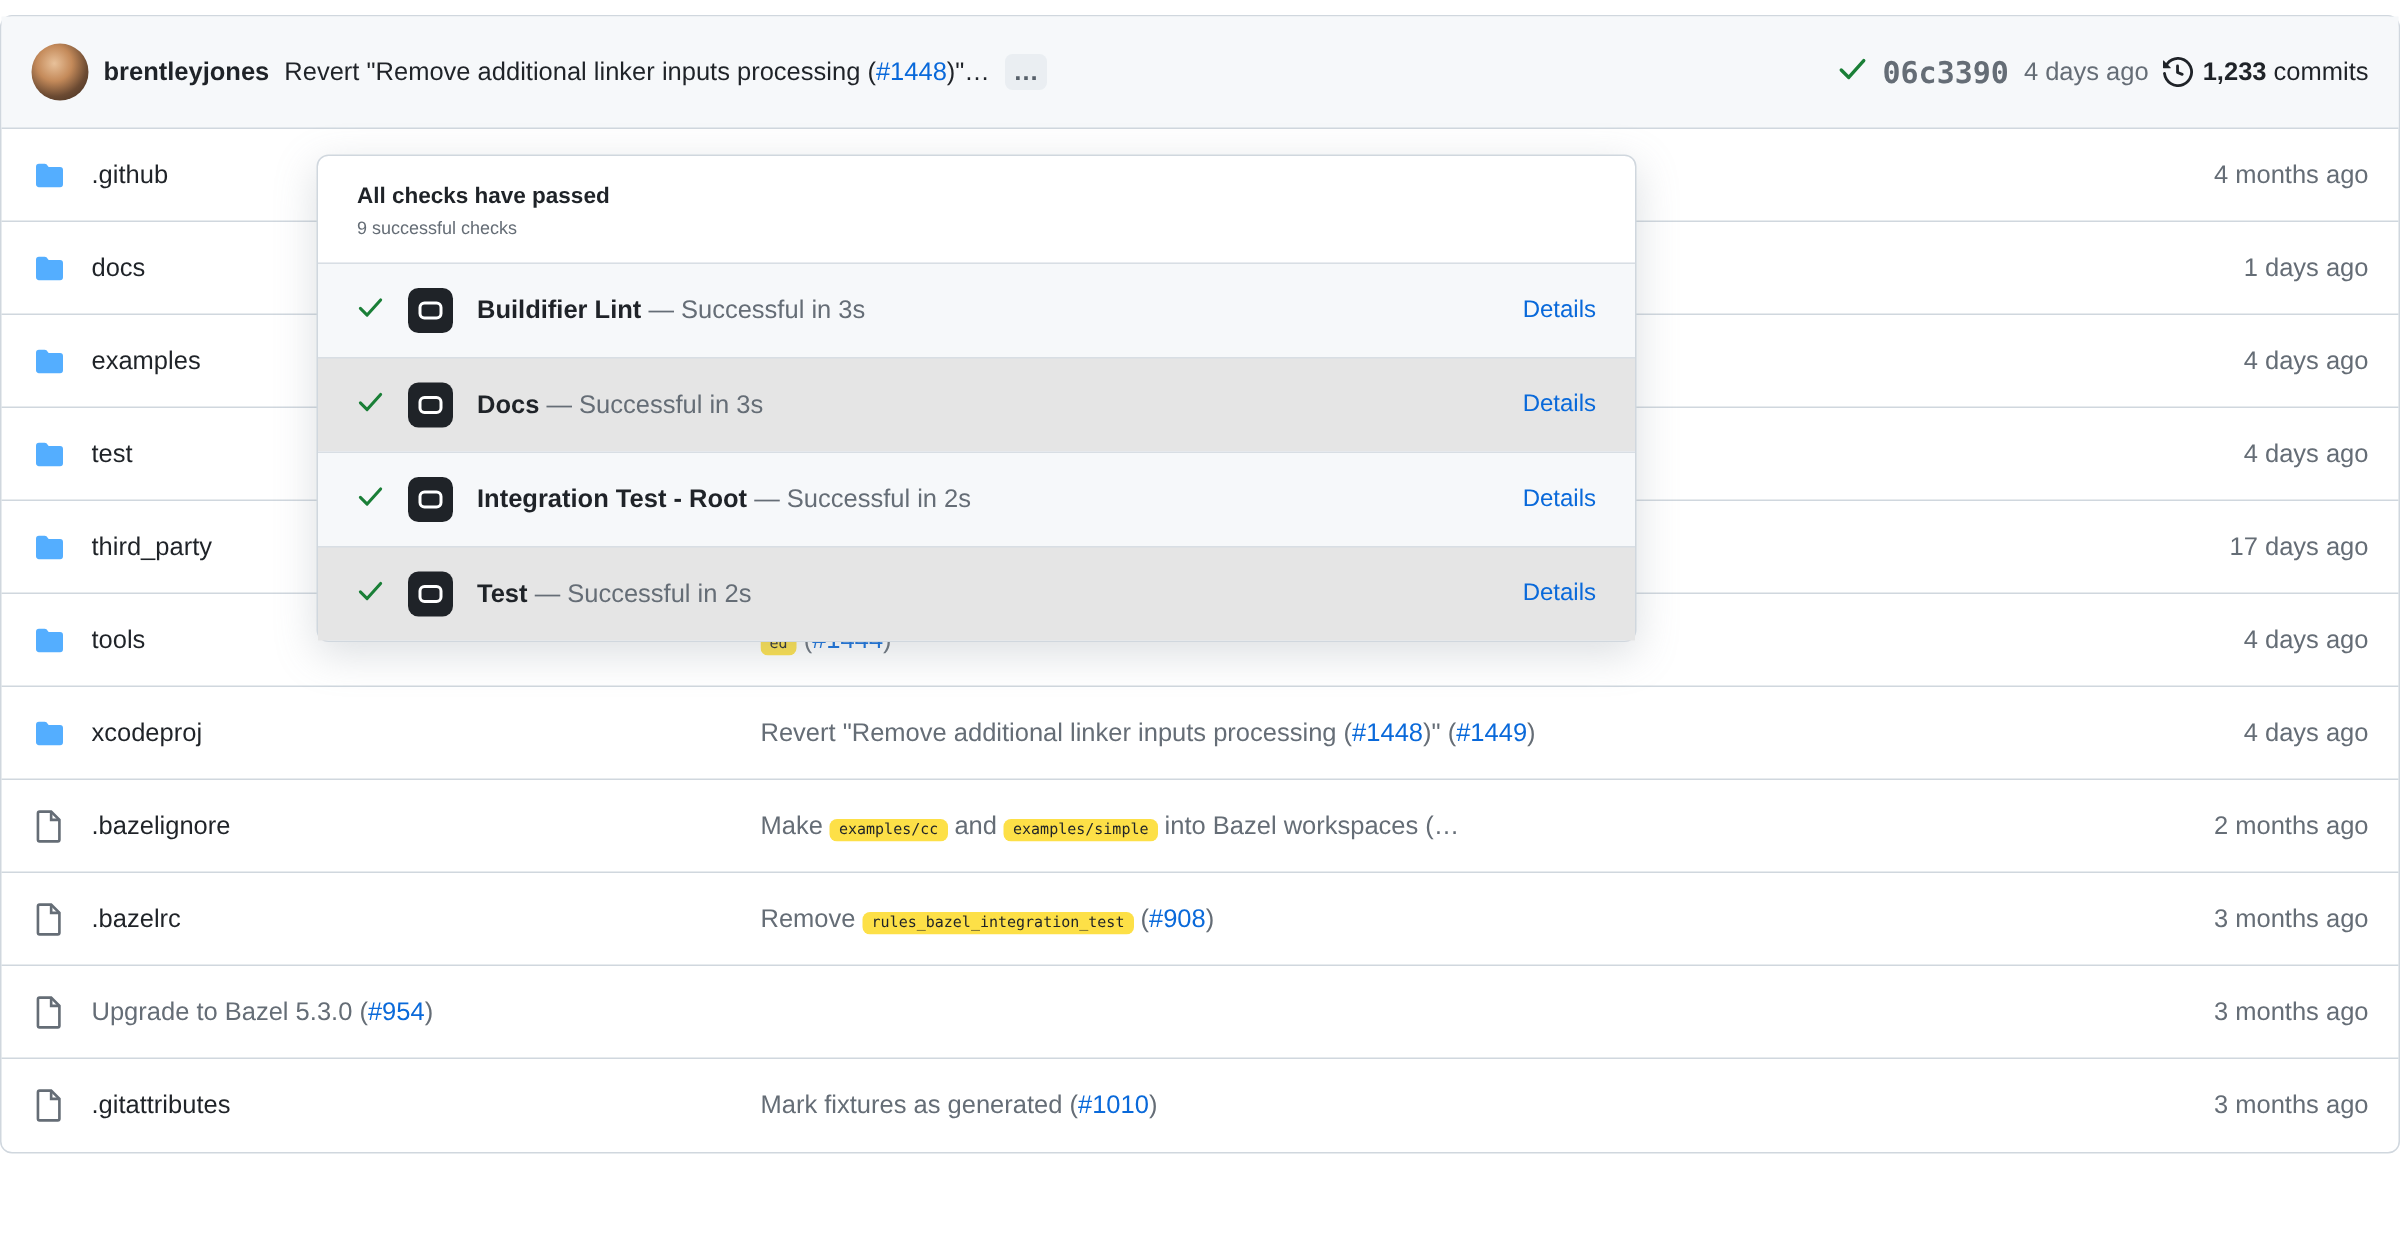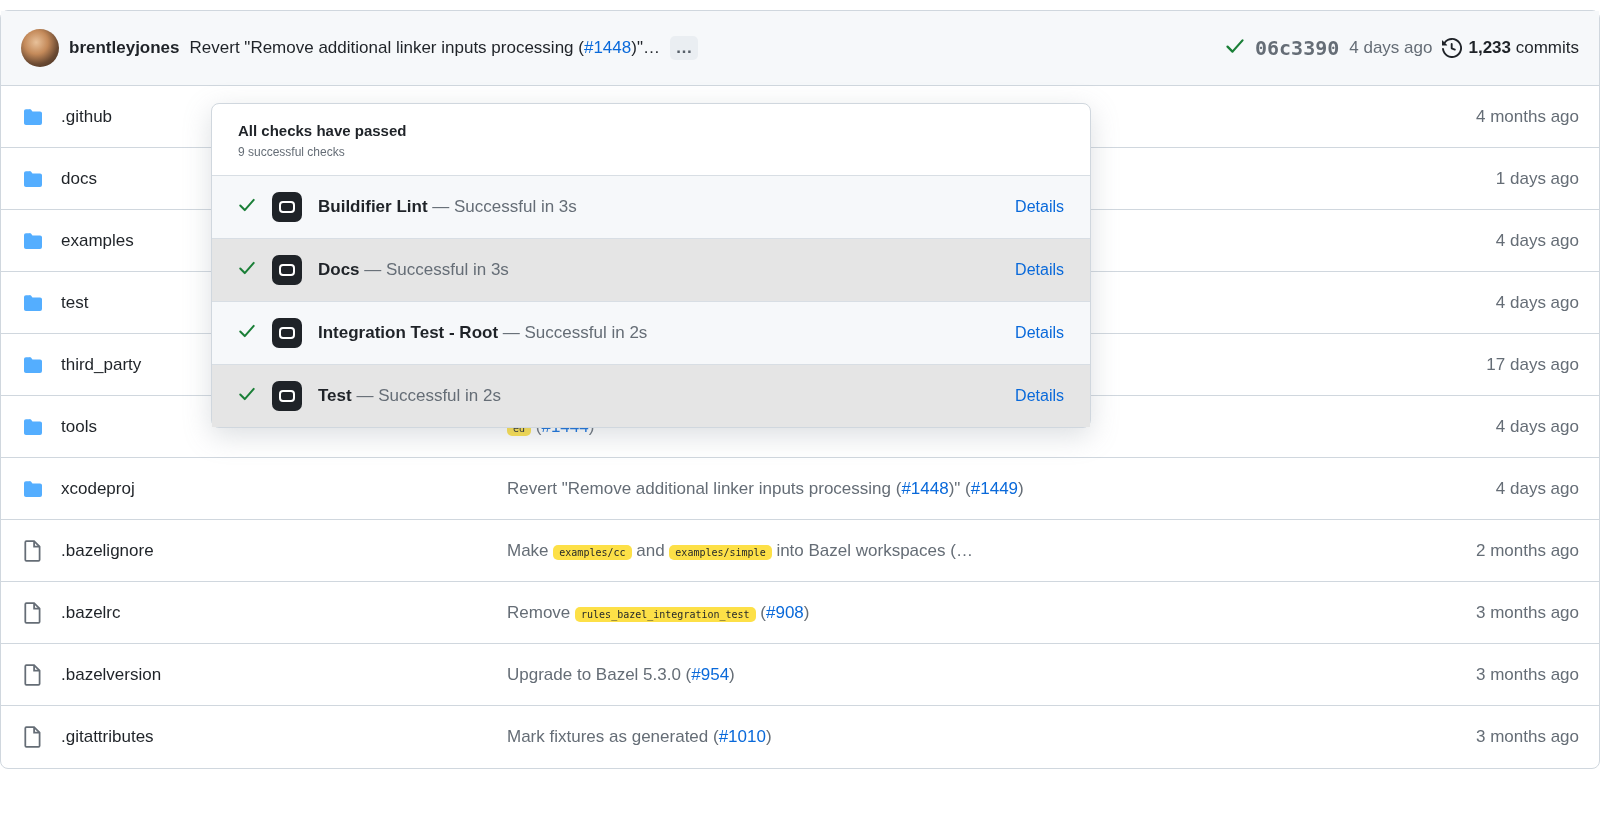--- a/index.html
+++ b/index.html
@@ -163,21 +163,20 @@
         <div class="msg-col"><span>Remove </span><span class="code">rules_bazel_integration_test</span><span> (</span><a class="link">#908</a><span>)</span></div>
         <div class="date-col">3 months ago</div>
       </div>
       <div class="row">
         <div class="icon-col">
           <svg class="file-icon" viewBox="0 0 16 20">
             <path d="M2 1h7l5 5v12a1 1 0 0 1-1 1H2a1 1 0 0 1-1-1V2a1 1 0 0 1 1-1Z"></path>
             <path d="M9 1v5h5"></path>
           </svg>
         </div>
-        <a class="name-col">.bazelversion</a>
         <div class="msg-col"><span>Upgrade to Bazel 5.3.0 (</span><a class="link">#954</a><span>)</span></div>
         <div class="date-col">3 months ago</div>
       </div>
       <div class="row">
         <div class="icon-col">
           <svg class="file-icon" viewBox="0 0 16 20">
             <path d="M2 1h7l5 5v12a1 1 0 0 1-1 1H2a1 1 0 0 1-1-1V2a1 1 0 0 1 1-1Z"></path>
             <path d="M9 1v5h5"></path>
           </svg>
         </div>

